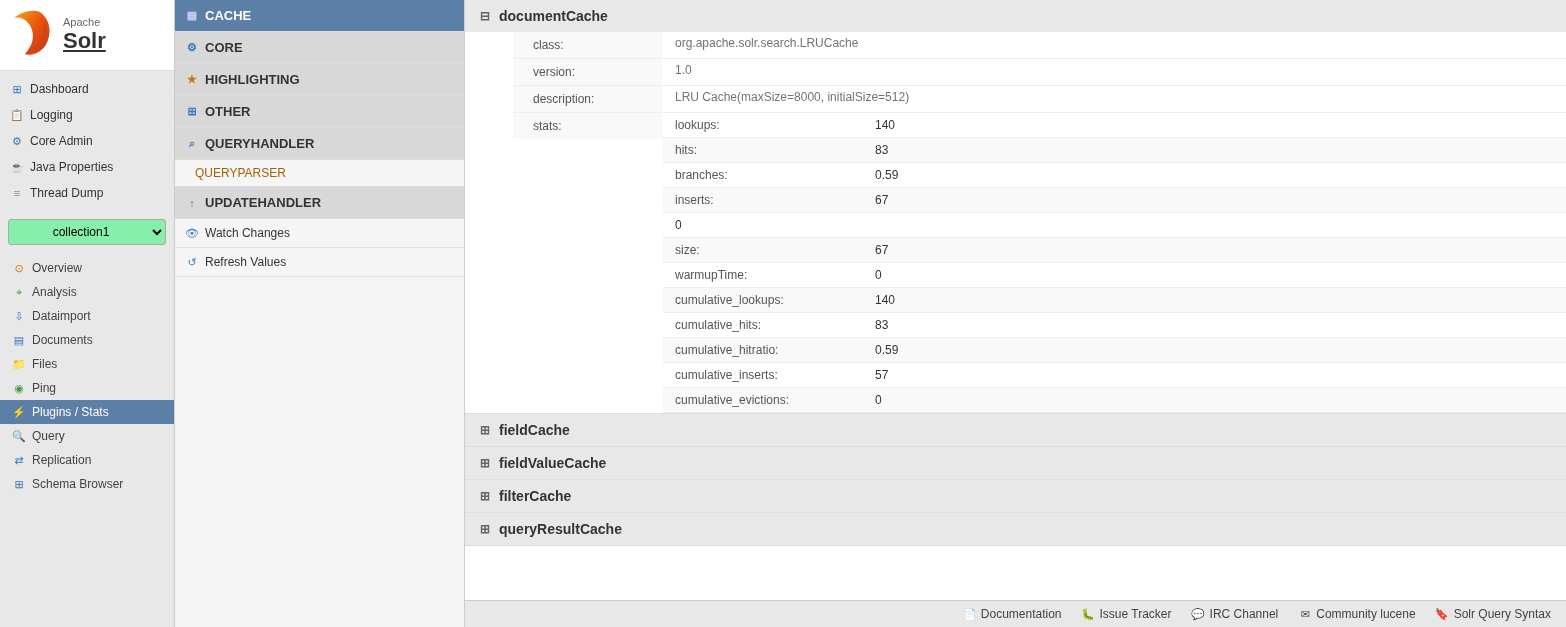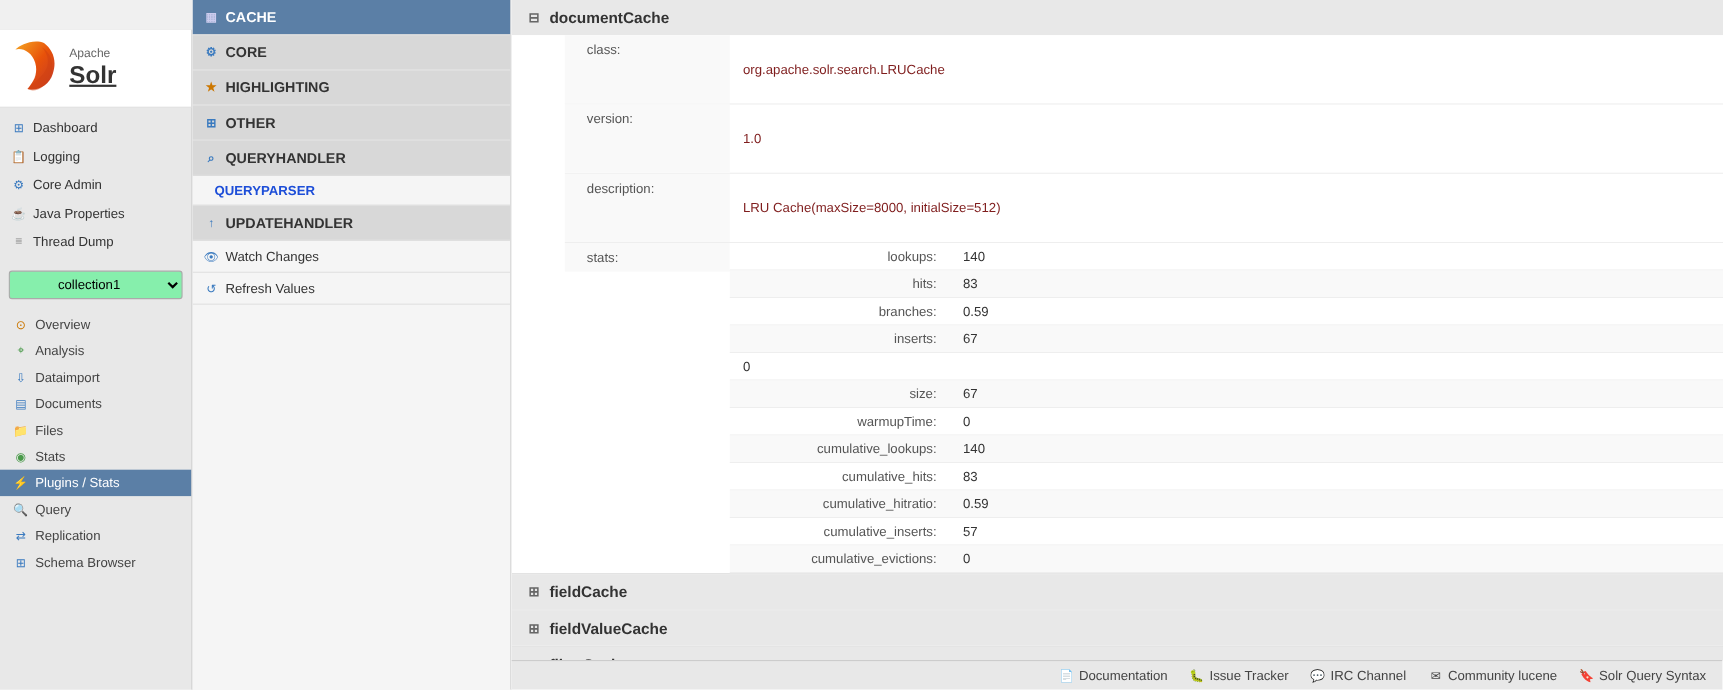--- a/index.html
+++ b/index.html
@@ -8,21 +8,20 @@
     .main-layout { display: flex; flex: 1; overflow: hidden; }
     
     
     .left-sidebar {
       width: 175px;
       background: #e8e8e8;
       border-right: 1px solid #ccc;
       display: flex;
       flex-direction: column;
       overflow-y: auto;
-      margin-top: 27px;
     }
     
     .logo-area {
       padding: 10px;
       background: #fff;
       border-bottom: 1px solid #ddd;
       display: flex;
       align-items: center;
       gap: 8px;
     }
@@ -92,22 +91,21 @@
       color: #333;
     }
     
     .middle-subitem {
       display: flex;
       align-items: flex-end;
       gap: 6px;
       padding: 6px 20px;
       cursor: pointer;
       font-size: 12px;
-      color: #1d4ed8;
-      font-weight: bold;
+      color: #a16207;
     }
     
     .middle-action {
       display: flex;
       align-items: center;
       gap: 6px;
       padding: 7px 10px;
       cursor: pointer;
       font-size: 12px;
       color: #333;
@@ -153,35 +151,34 @@
       width: 150px;
       min-width: 150px;
       padding: 6px 12px 6px 20px;
       color: #555;
       font-size: 12px;
       background: #f9f9f9;
     }
     
     .cache-value {
       flex: 1;
-      padding: 24px 12px;
-      font-size: 12px;
-      color: #7f1d1d;
+      padding: 4px 12px;
+      font-size: 12px;
+      color: #737373;
       word-break: break-all;
     }
     
     .cache-value.long { font-size: 11px; }
     
     .stats-body { flex: 1; }
     
     .stat-row {
       display: flex;
       border-bottom: 1px solid #eee;
       background: #fff;
-      text-align: right;
     }
     .stat-row:nth-child(even) { background: #f9f9f9; }
     
     .stat-key {
       width: 200px;
       padding: 5px 12px;
       color: #555;
       font-size: 12px;
     }
     
@@ -311,21 +308,21 @@
       <div class="collection-nav-item">
         <span class="icon-box icon-blue">▤</span>
         <span>Documents</span>
       </div>
       <div class="collection-nav-item">
         <span class="icon-box icon-orange">📁</span>
         <span>Files</span>
       </div>
       <div class="collection-nav-item">
         <span class="icon-box icon-green">◉</span>
-        <span>Stats</span>
+        <span>Ping</span>
       </div>
       <div class="collection-nav-item active">
         <span class="icon-box">⚡</span>
         <span>Plugins / Stats</span>
       </div>
       <div class="collection-nav-item">
         <span class="icon-box icon-blue">🔍</span>
         <span>Query</span>
       </div>
       <div class="collection-nav-item">

